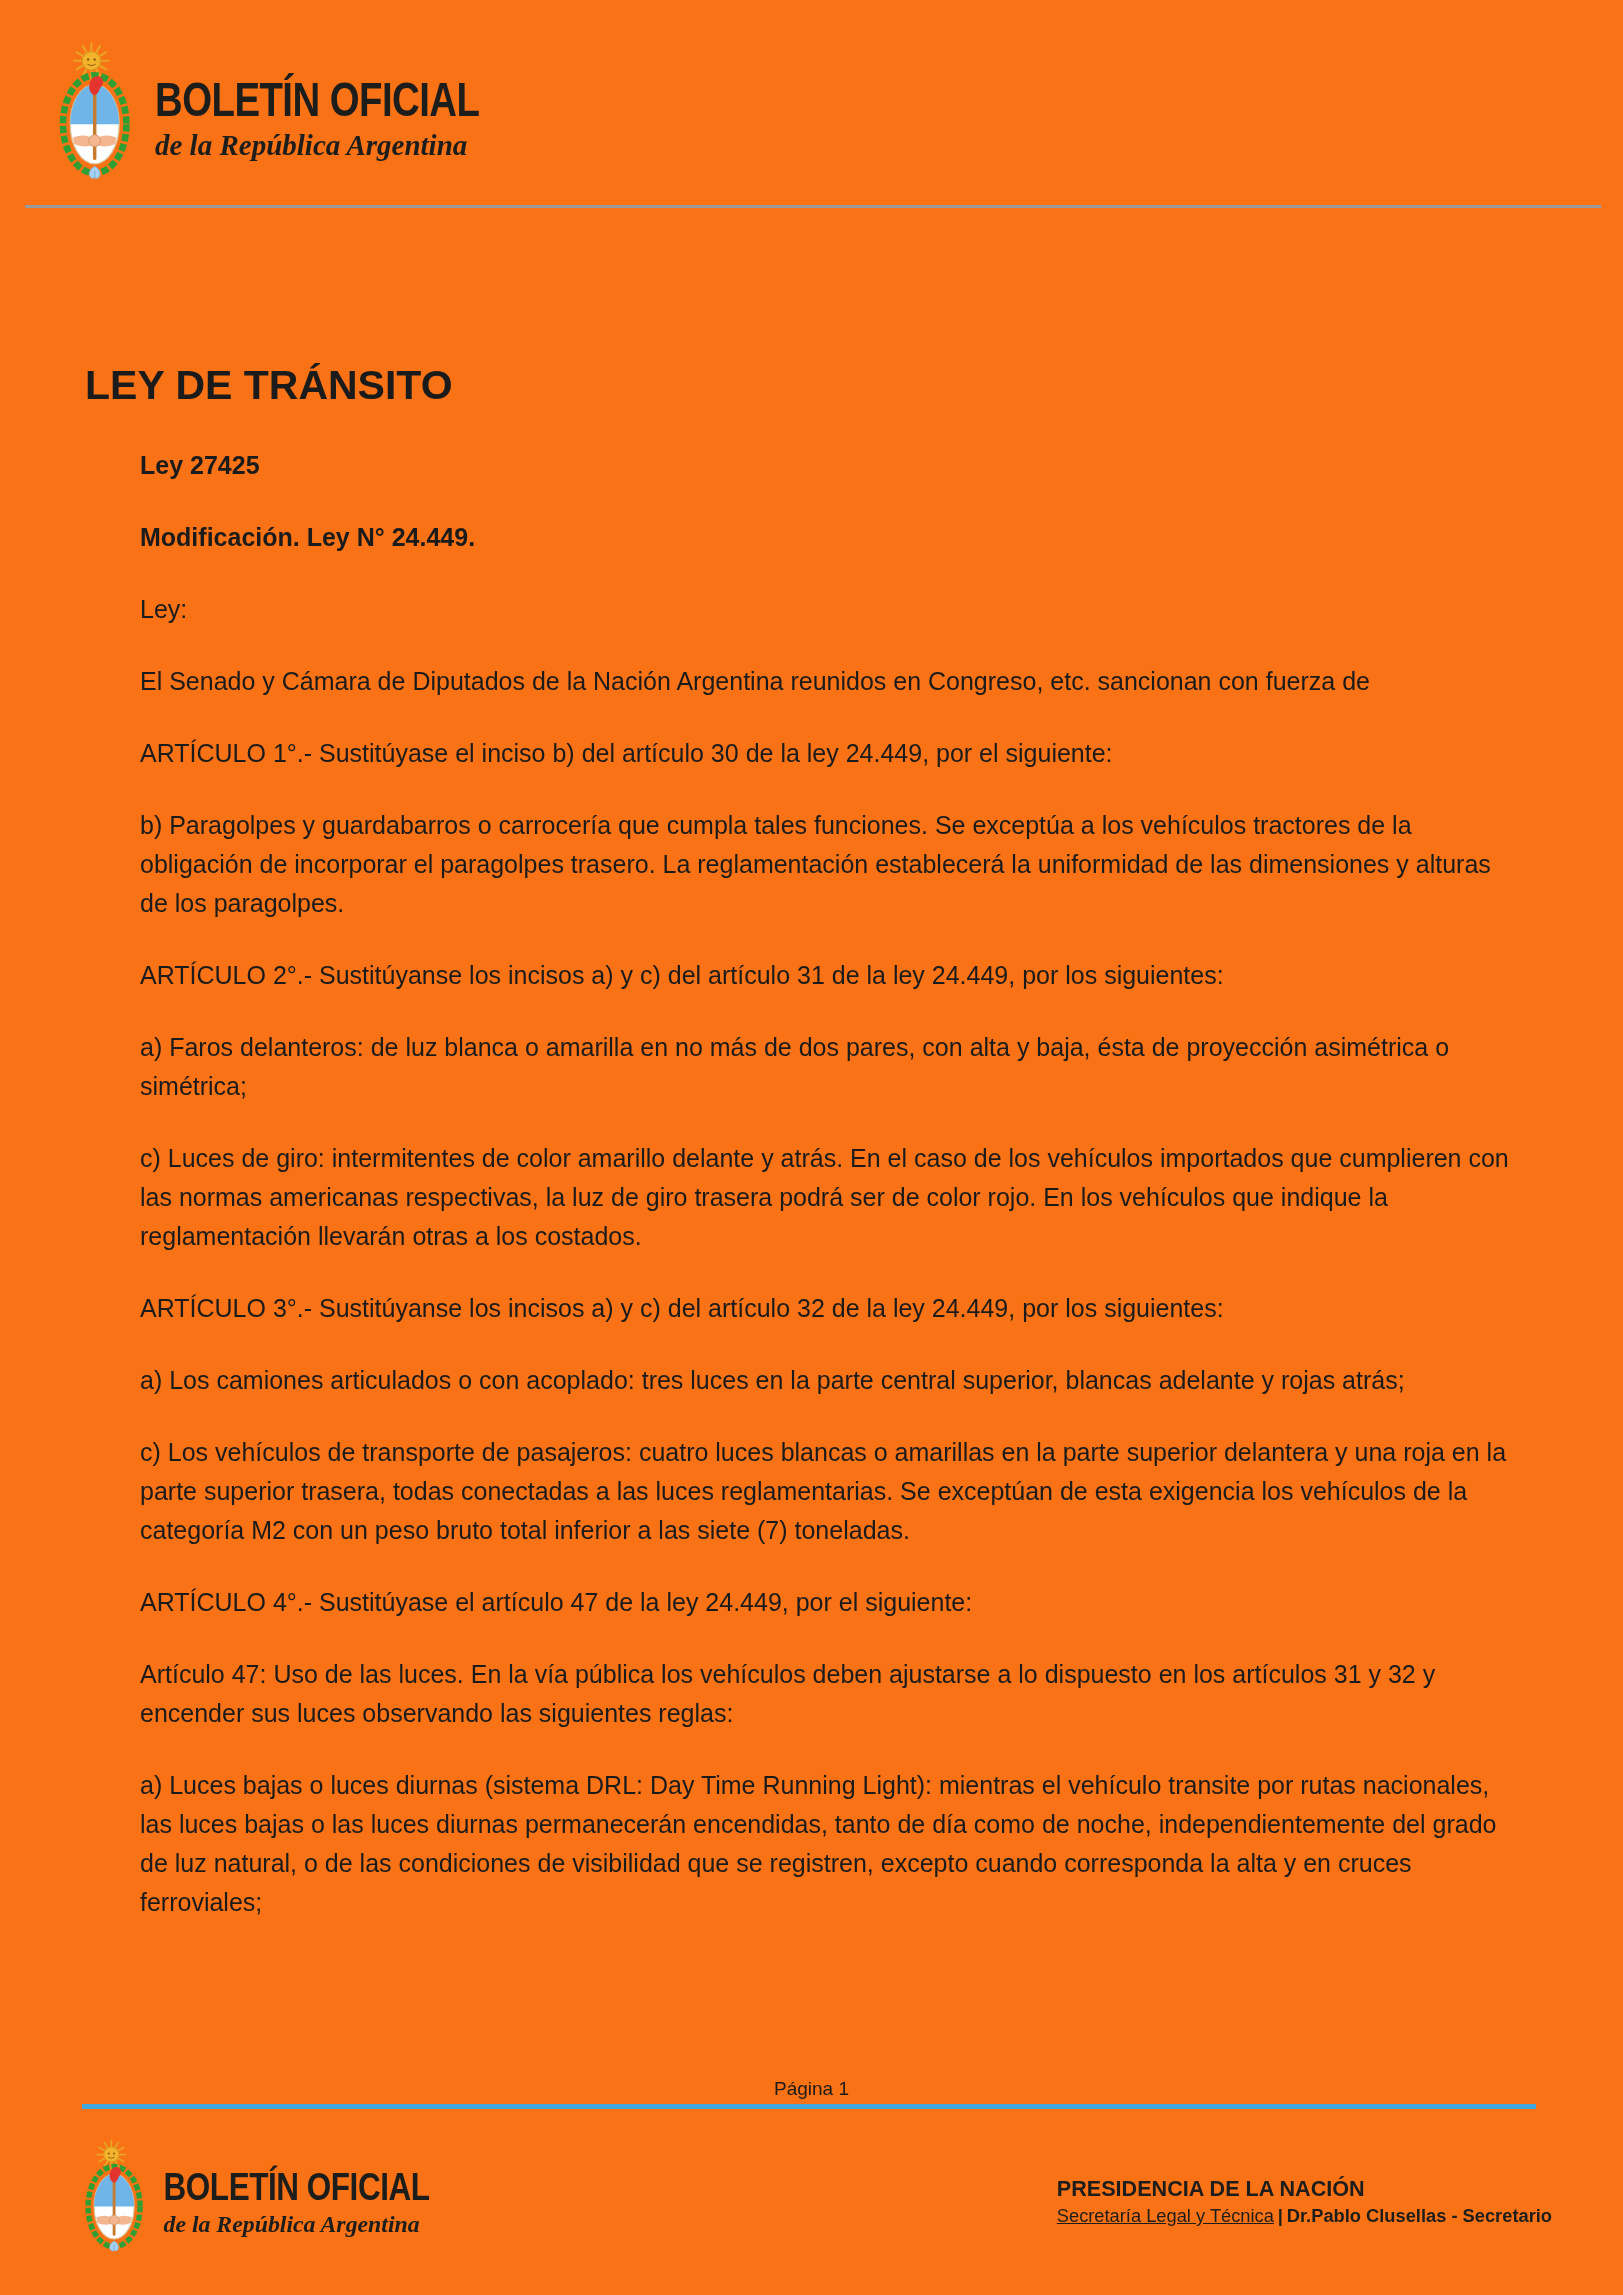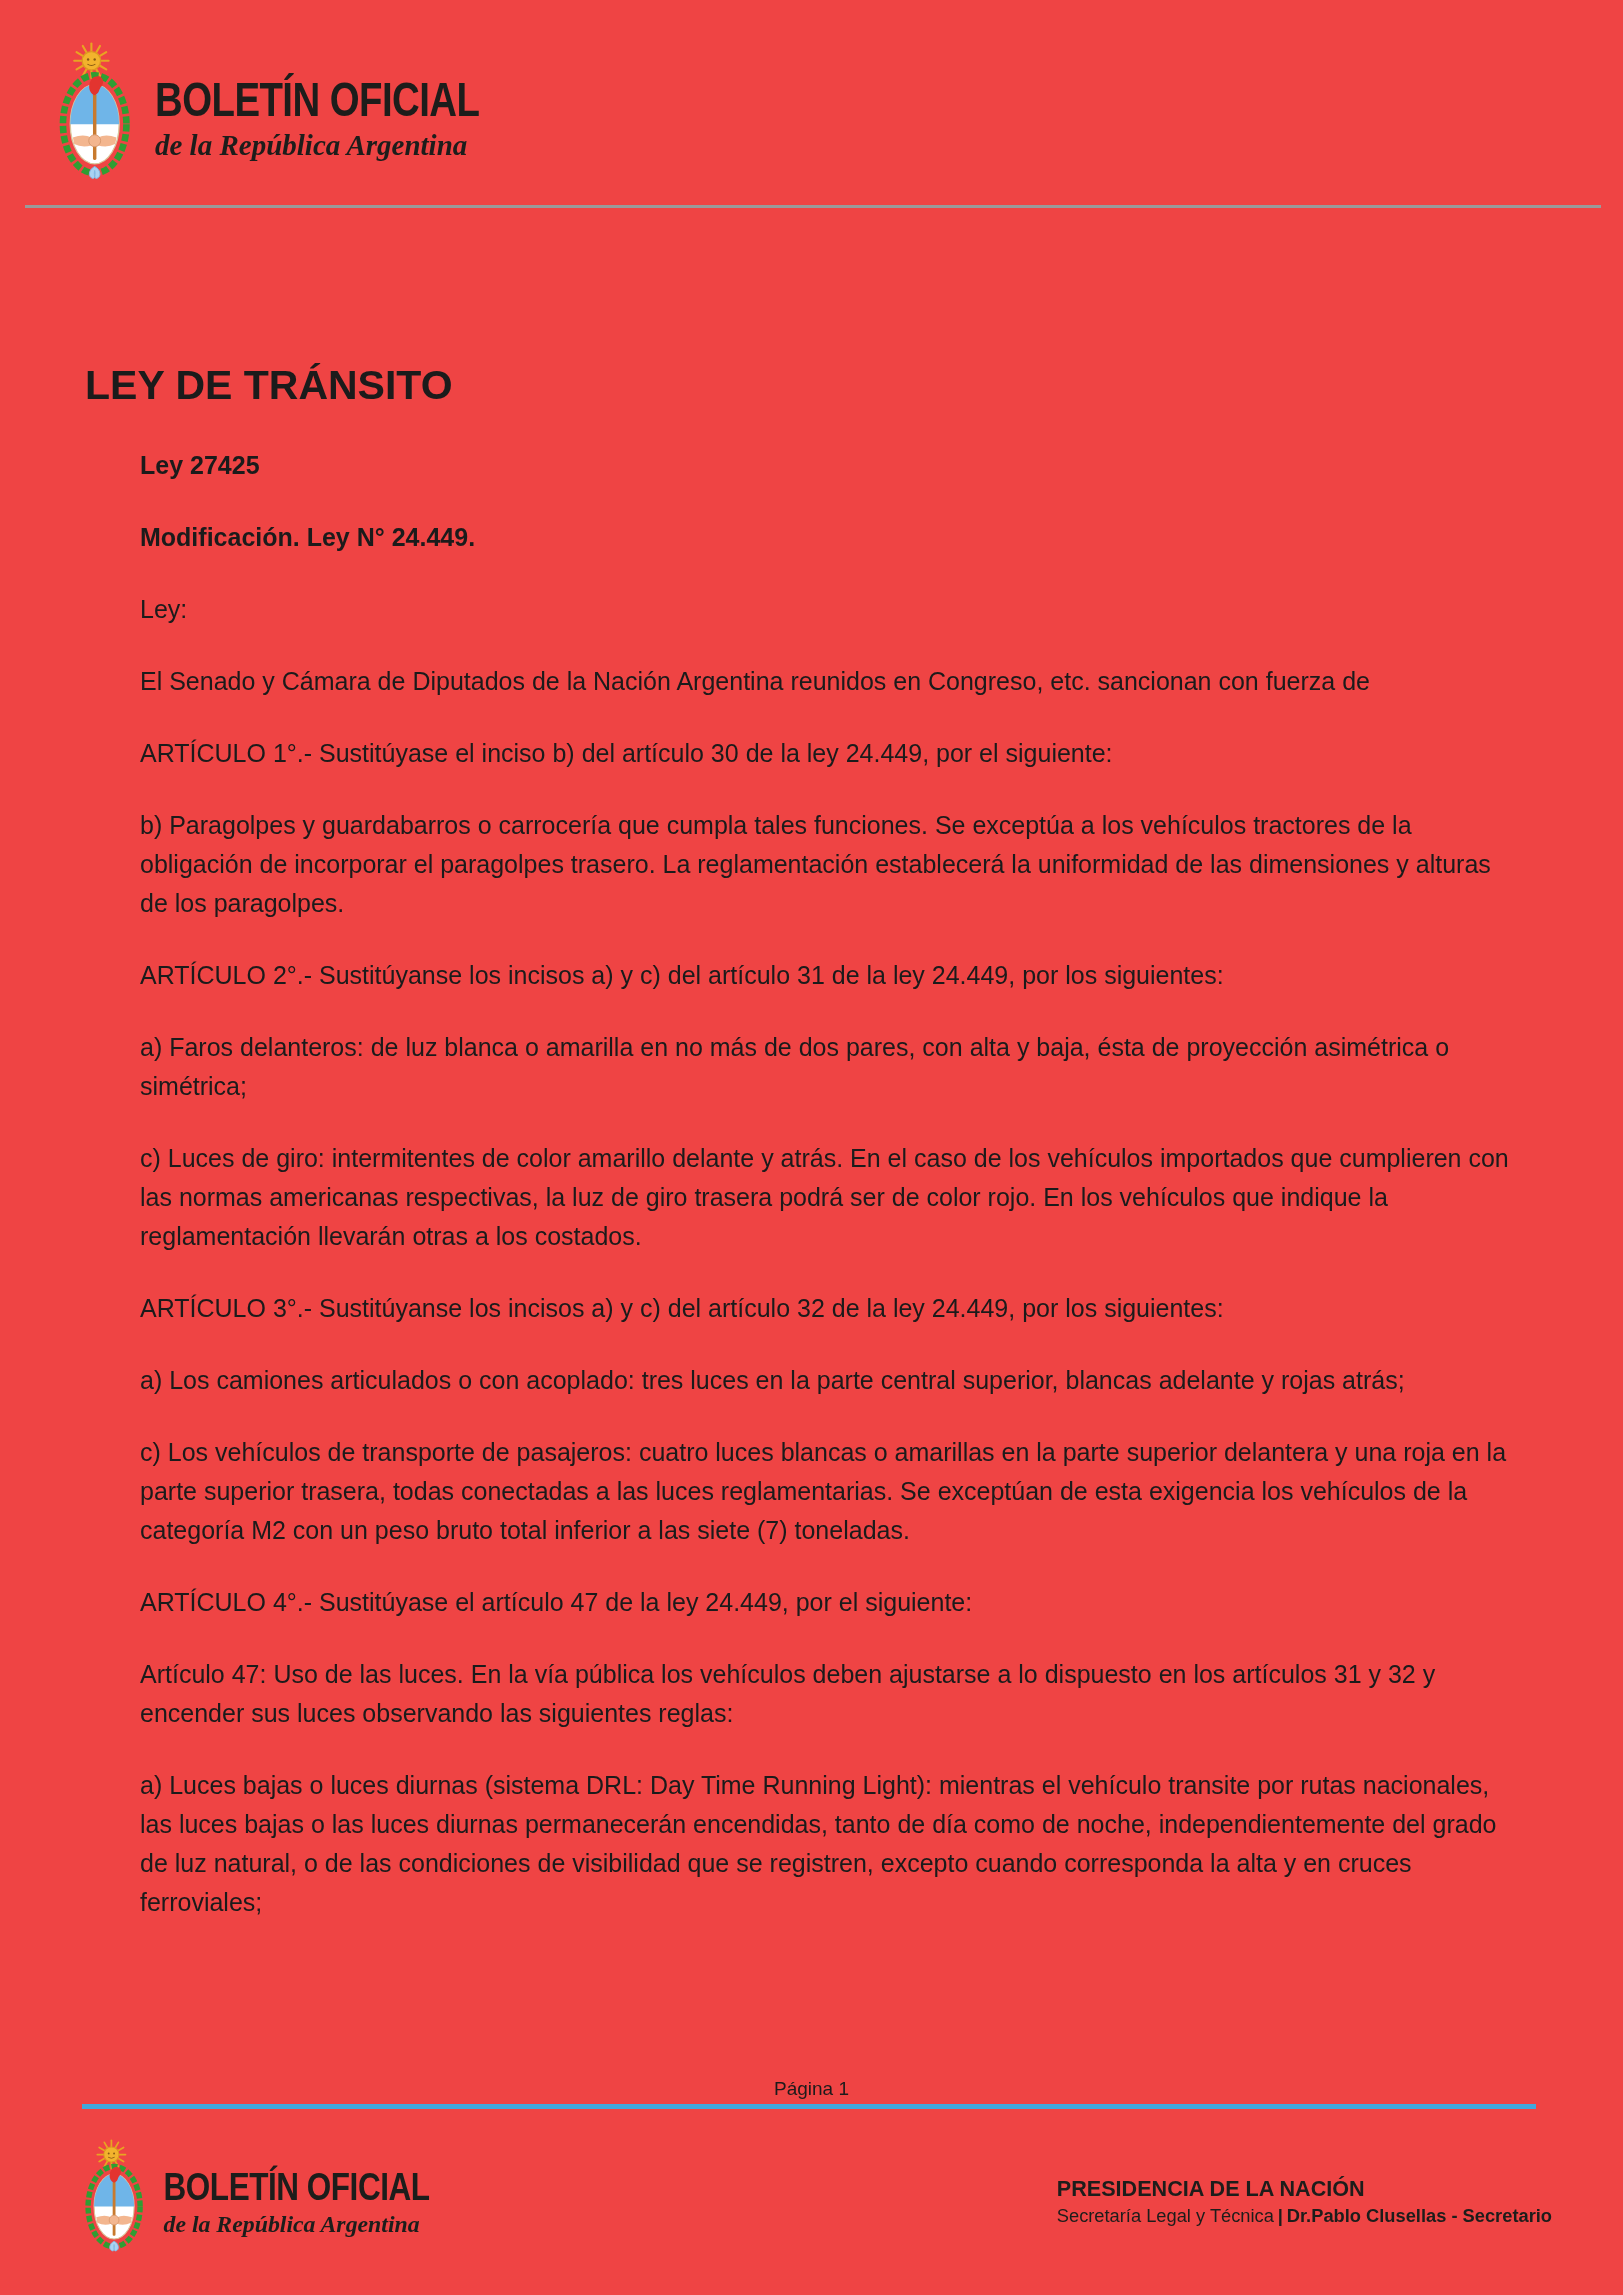--- a/index.html
+++ b/index.html
@@ -1,20 +1,20 @@
 <!DOCTYPE html>
 <html style="font-size:10.5px"><head>
 <meta charset="utf-8">
 <style>
   html, body { margin:0; padding:0; background:#ffffff; }
   .page {
     position:relative;
     width:1623px;
     height:2295px;
-    background:#ef4444;
+    background:#f97316;
     overflow:hidden;
     font-family:"Liberation Sans", sans-serif;
     color:#1b1b1b;
   }
 
   
   .logo { display:flex; align-items:flex-start; }
   .logo .coat { flex:0 0 auto; }
   .logo-text { padding-top:39px; margin-left:17px; }
   .logo-title {
@@ -90,21 +90,21 @@
     text-align:left;
     white-space:nowrap;
   }
   .presidency {
     font-size:21.6px;
     font-weight:bold;
     line-height:29px;
     color:#1d1d1b;
   }
   .credit-line { font-size:18.3px; line-height:26px; color:#1d1d1b; }
-  .credit-line .office { font-weight:normal; }
+  .credit-line .office { font-weight:normal;text-decoration:underline; }
   .credit-line .sep { font-weight:bold; padding:0 3.9px; }
   .credit-line .official { font-weight:bold; }
 </style>
 </head>
 <body>
 
 <div class="page">
 
   <div class="header-logo logo">
     <svg class="coat" width="80" height="152" viewBox="0 0 120 230" aria-hidden="true">

